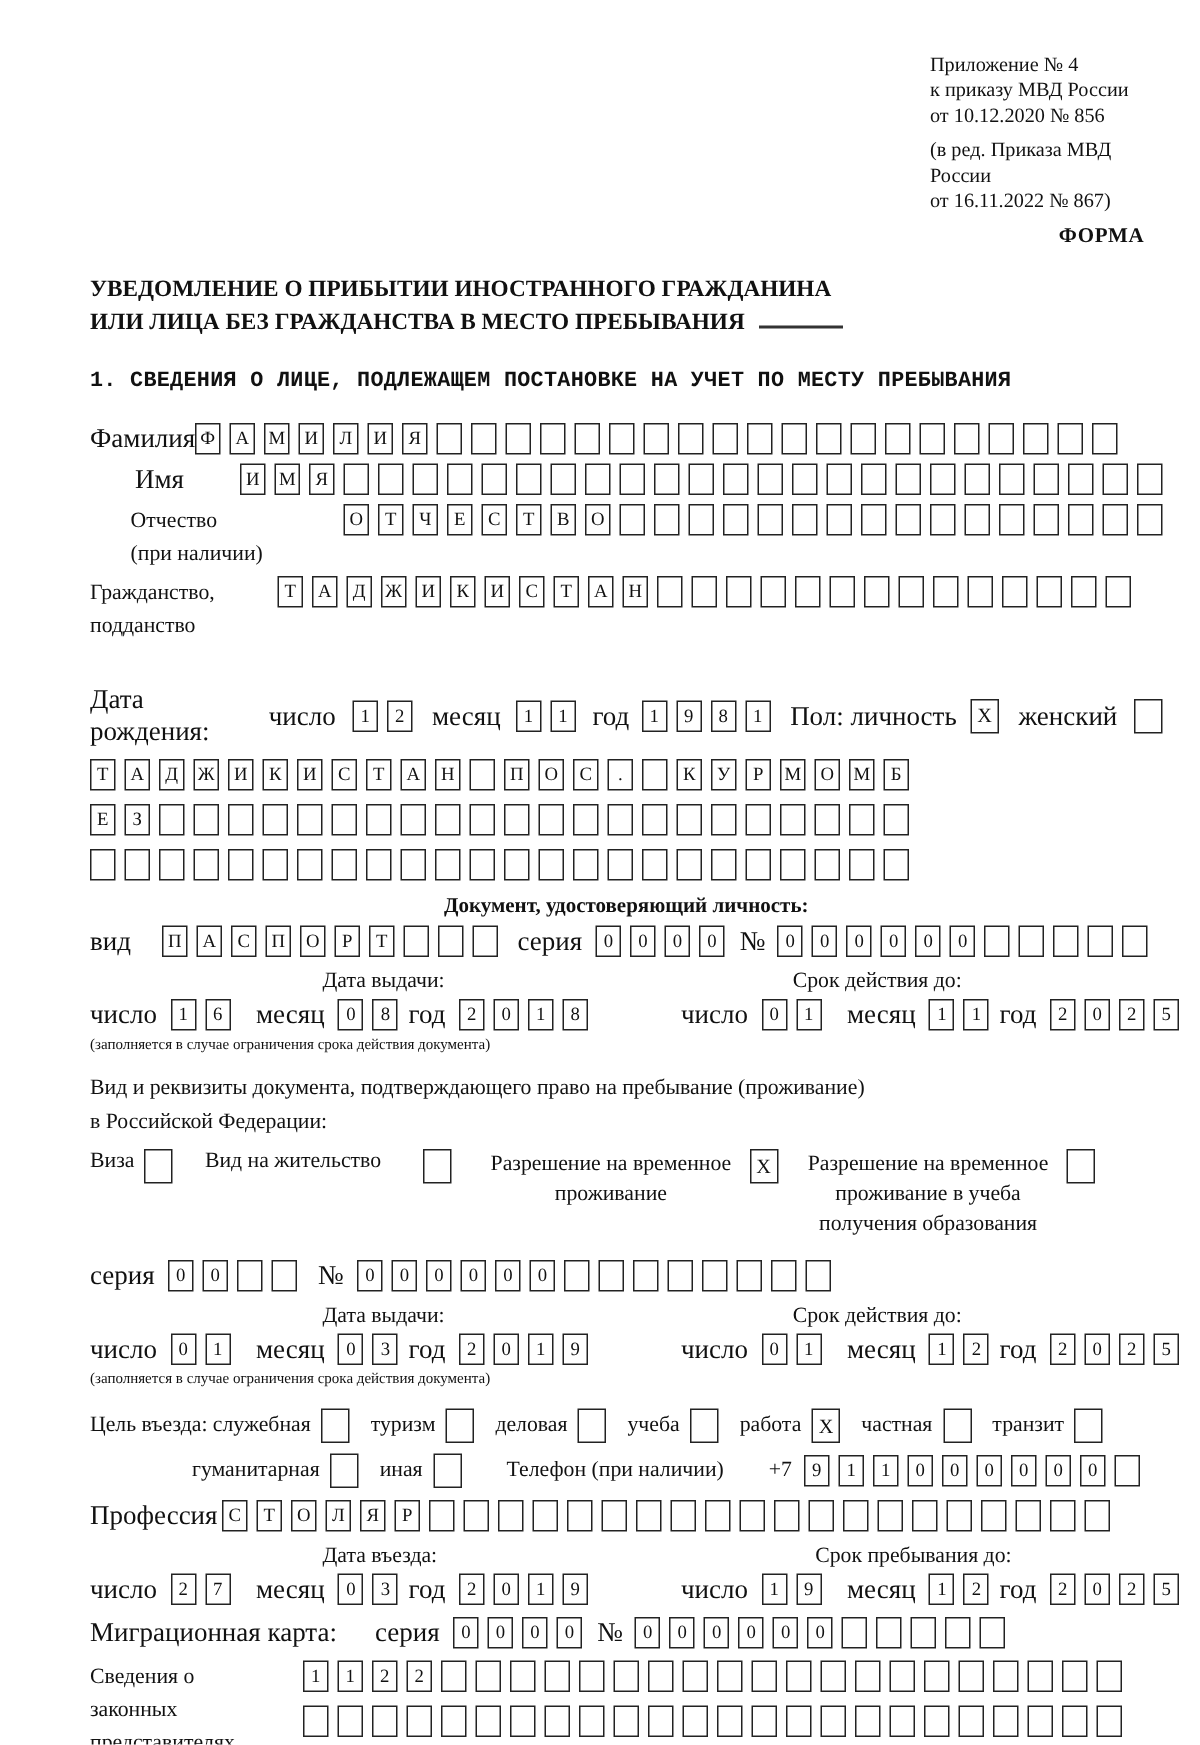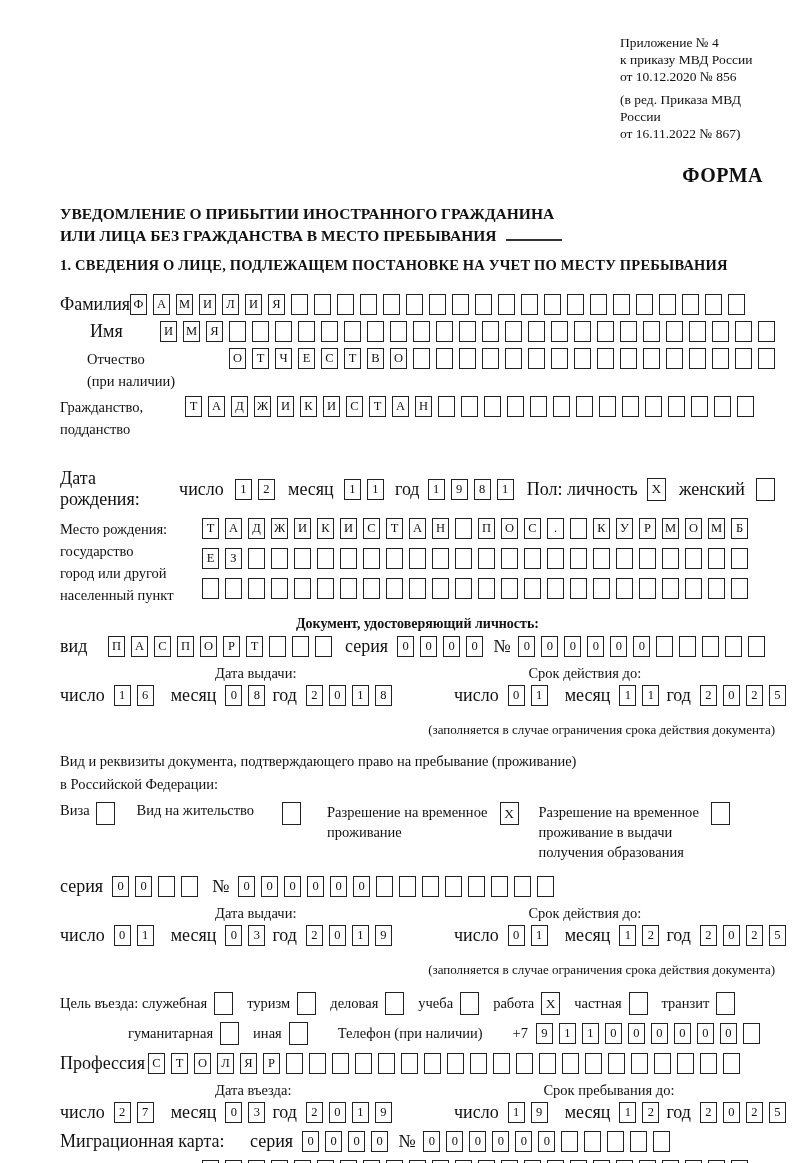--- a/index.html
+++ b/index.html
@@ -6,26 +6,26 @@
   html,body { background:#ffffff; }
   body {
     width: 800px; height: 1163px; overflow: hidden;
     font-family: "Liberation Serif", serif; color: #111;
   }
   .page { padding: 34px 25px 0 60px; position: relative; width: 800px; }
 
   .appendix { margin-left: 560px; font-size: 13.5px; line-height: 17px; }
   .appendix .gap { margin-top: 6px; }
 
-  .forma { text-align: right; font-weight: bold; font-size: 20px; margin-top: 22px; padding-right: 12px; letter-spacing: .5px; }
+  .forma { text-align: right; font-weight: bold; font-size: 14px; margin-top: 8px; padding-right: 12px; letter-spacing: .5px; }
 
   .title { text-align: left; font-weight: bold; font-size: 15.5px; line-height: 22px; margin-top: 16px; }
   .blank-line { display: inline-block; width: 56px; border-bottom: 2px solid #333; height: 12px; margin-left: 10px; }
 
-  .sec-heading { font-weight: bold; font-size: 14.5px; margin-top: 10px; letter-spacing: .2px; }
+  .sec-heading { font-weight: bold; font-size: 14.5px; margin-top: 20px; letter-spacing: .2px; font-family: Liberation Mono, monospace; }
 
   .row { display: flex; align-items: center; }
   .row.top { align-items: flex-start; }
   .lbl { font-size: 18px; flex: none; }
   .lw70 { width: 70px; } .lw142 { width: 142px; } .lw125 { width: 125px; } .lw48 { width: 48px; }
 
   .cells { display: inline-flex; gap: 6px; flex: none; }
   .cell {
     width: 17px; height: 21px; border: 1.6px solid #222; flex: none;
     display: inline-flex; align-items: center; justify-content: center;
@@ -42,27 +42,27 @@
   .center-bold { text-align: center; font-weight: bold; font-size: 14px; margin-top: 10px; }
 
   .dates-head { display: flex; font-size: 14.5px; margin-top: 8px; }
   .dates-head .dh1 { margin-left: 155px; }
   .dates-head .dh2 { margin-left: 232px; }
   .dates-row { display: flex; margin-top: 3px; align-items: center; }
   .dgroup { display: flex; align-items: center; gap: 7px; }
   .dgroup .lbl { margin-right: 2px; }
   .dgroup .mword { margin-left: 10px; }
   .dright { margin-left: 62px; }
-  .note-right { text-align: right; font-size: 13px; margin-top: 16px; }
+  .note-right { font-size: 10px; margin-top: 4px; }
 
   .restext { font-size: 14.5px; line-height: 23px; margin-top: 12px; }
 
   .permits { display: flex; align-items: flex-start; margin-top: 6px; font-size: 14.5px; }
   .permits .opt { display: flex; align-items: flex-start; }
-  .permits .optlabel { text-align: left; line-height: 20px; }
+  .permits .optlabel { text-align: center; line-height: 20px; }
   .permits .cb { margin-left: 10px; margin-top: 0; }
 
   .purpose { display: flex; align-items: center; font-size: 14.5px; margin-top: 14px; flex-wrap: nowrap; }
   .purpose .cb, .purpose2 .cb { margin-left: 7px; margin-right: 14px; }
   .purpose2 { display: flex; align-items: center; font-size: 14.5px; margin-top: 7px; margin-left: 68px; }
 </style>
 </head>
 <body>
 
 <div class="page">
@@ -240,26 +240,20 @@
     <span class="cells cb">
         <span class="cell">X</span>
       </span>
     <span class="lbl" style="margin:0 10px 0 12px">женский</span>
     <span class="cells cb">
         <span class="cell">&nbsp;</span>
       </span>
   </div>
 
   <div class="row top mt8">
-    <div class="lbl lw142 sub">
-      <div>Место рождения:</div>
-      <div>государство</div>
-      <div>город или другой</div>
-      <div>населенный пункт</div>
-    </div>
     <div class="colcells">
       <span class="cells">
           <span class="cell">Т</span>
           <span class="cell">А</span>
           <span class="cell">Д</span>
           <span class="cell">Ж</span>
           <span class="cell">И</span>
           <span class="cell">К</span>
           <span class="cell">И</span>
           <span class="cell">С</span>
@@ -443,21 +437,21 @@
         <div>Разрешение на временное</div>
         <div>проживание</div>
       </span>
       <span class="cells cb" style="margin-left:12px">
           <span class="cell">X</span>
         </span>
     </span>
     <span class="opt" style="margin-left:20px">
       <span class="optlabel">
         <div>Разрешение на временное</div>
-        <div>проживание в выдачи</div>
+        <div>проживание в учеба</div>
         <div>получения образования</div>
       </span>
       <span class="cells cb" style="margin-left:12px">
           <span class="cell">&nbsp;</span>
         </span>
     </span>
   </div>
 
   <div class="row" style="margin-top:14px">
     <span class="lbl" style="width:52px">серия</span>

